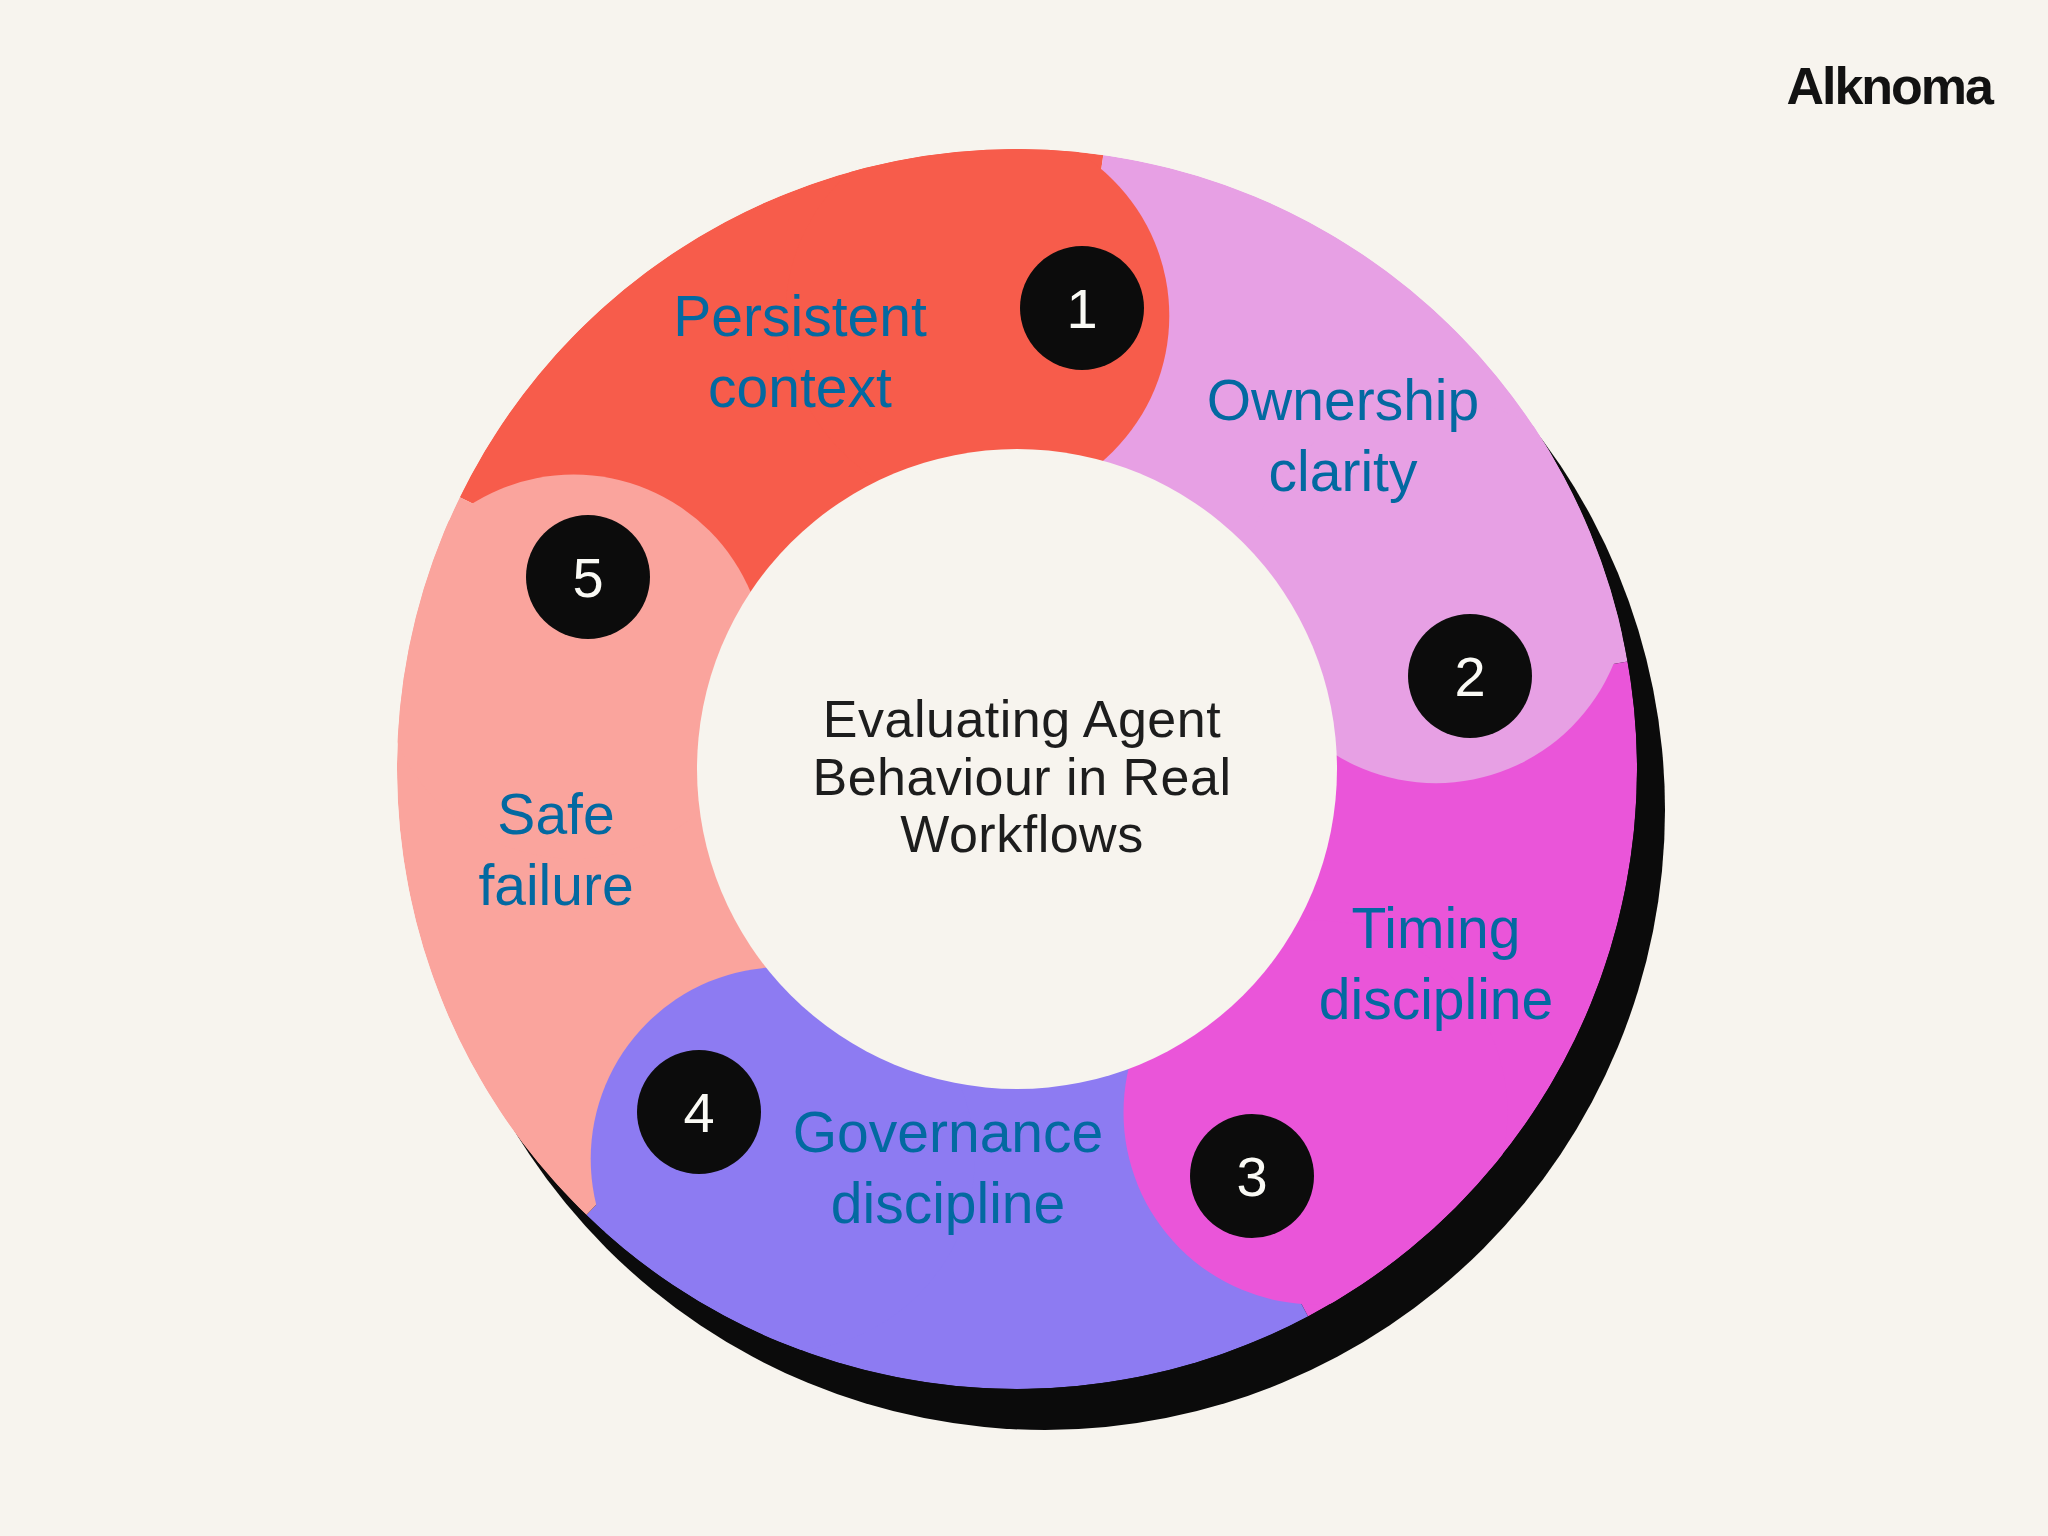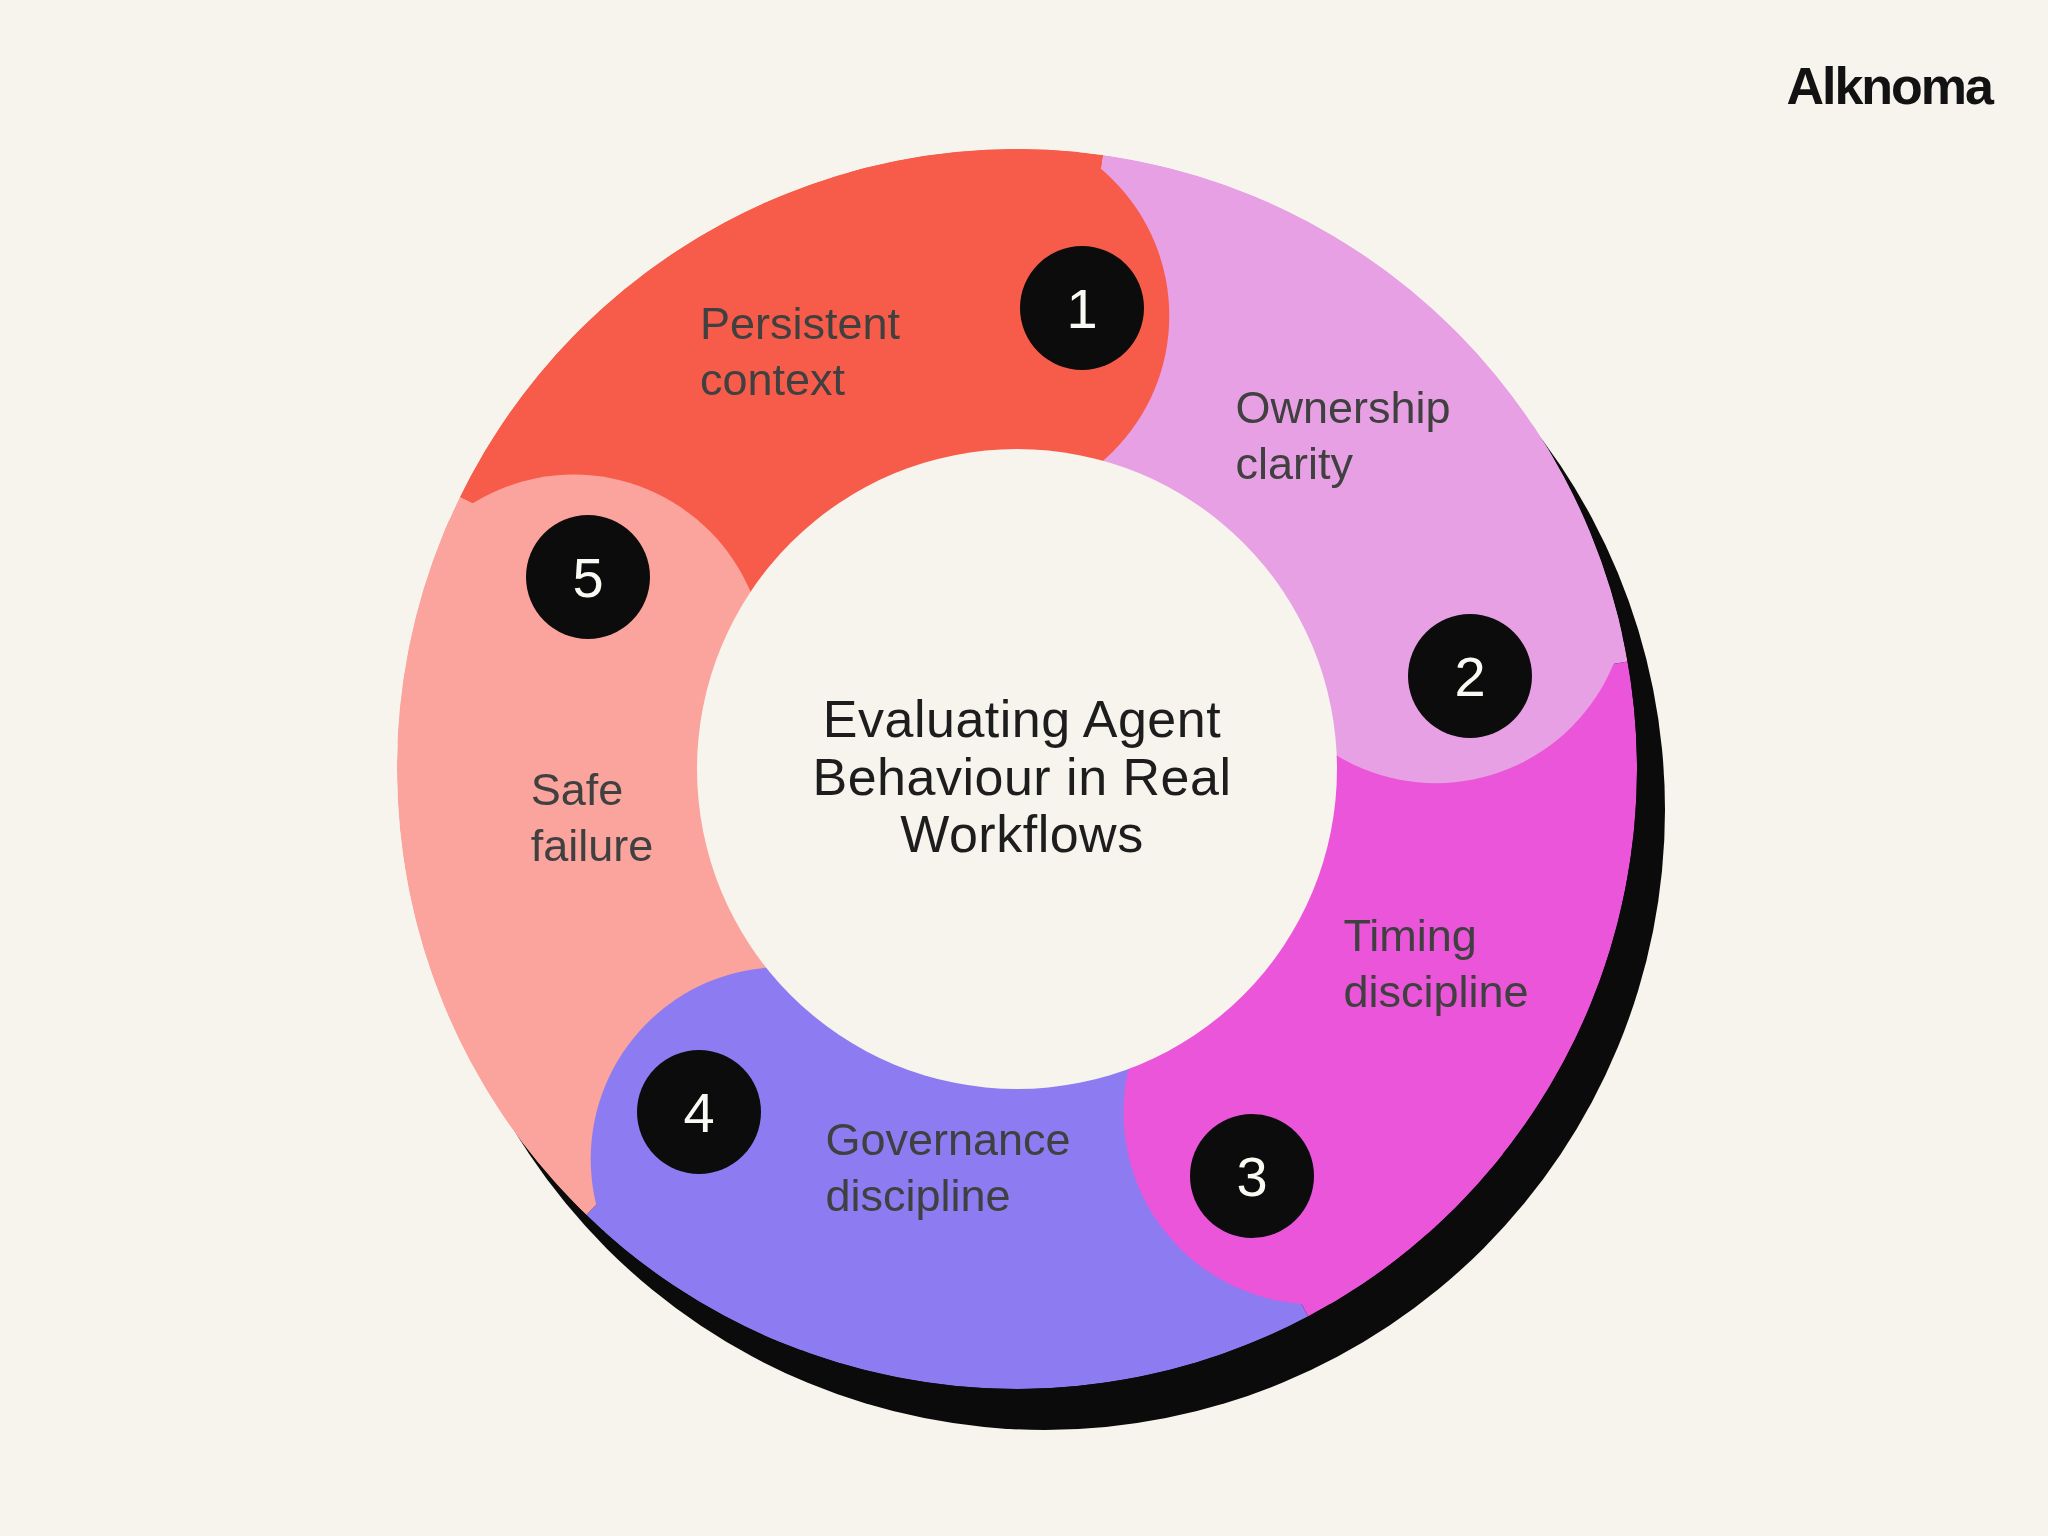--- a/index.html
+++ b/index.html
@@ -31,45 +31,45 @@
     font-size: 52px;
     line-height: 1.11;
     letter-spacing: 0.5px;
     color: #1D1D1D;
     white-space: pre-line;
     margin-top: 8px;
   }
   .seg-label {
     position: absolute;
     transform: translate(-50%, -50%);
-    text-align: left;
-    font-size: 45px;
+    text-align: center;
+    font-size: 57px;
     line-height: 1.24;
-    color: #404040;
+    color: #0369a1;
     white-space: pre-line;
   }
   .badge {
     position: absolute;
     width: 124px;
     height: 124px;
     border-radius: 50%;
     background: #0C0C0C;
     color: #FAFAF5;
     transform: translate(-50%, -50%);
     display: flex;
     align-items: center;
     justify-content: center;
     font-size: 56px;
   }
   
   .seg-label.s1 { left: 800px;  top: 352px;  }
   .seg-label.s2 { left: 1343px; top: 436px;  }
   .seg-label.s3 { left: 1436px; top: 964px;  }
   .seg-label.s4 { left: 948px;  top: 1168px; }
-  .seg-label.s5 { left: 556px;  top: 818px; margin-left: 36px;  }
+  .seg-label.s5 { left: 556px;  top: 850px;  }
   
   .badge.b1 { left: 1082px; top: 308px;  }
   .badge.b2 { left: 1470px; top: 676px;  }
   .badge.b3 { left: 1252px; top: 1176px; }
   .badge.b4 { left: 699px;  top: 1112px; }
   .badge.b5 { left: 588px;  top: 577px;  }
 </style>
 </head>
 <body>
 

